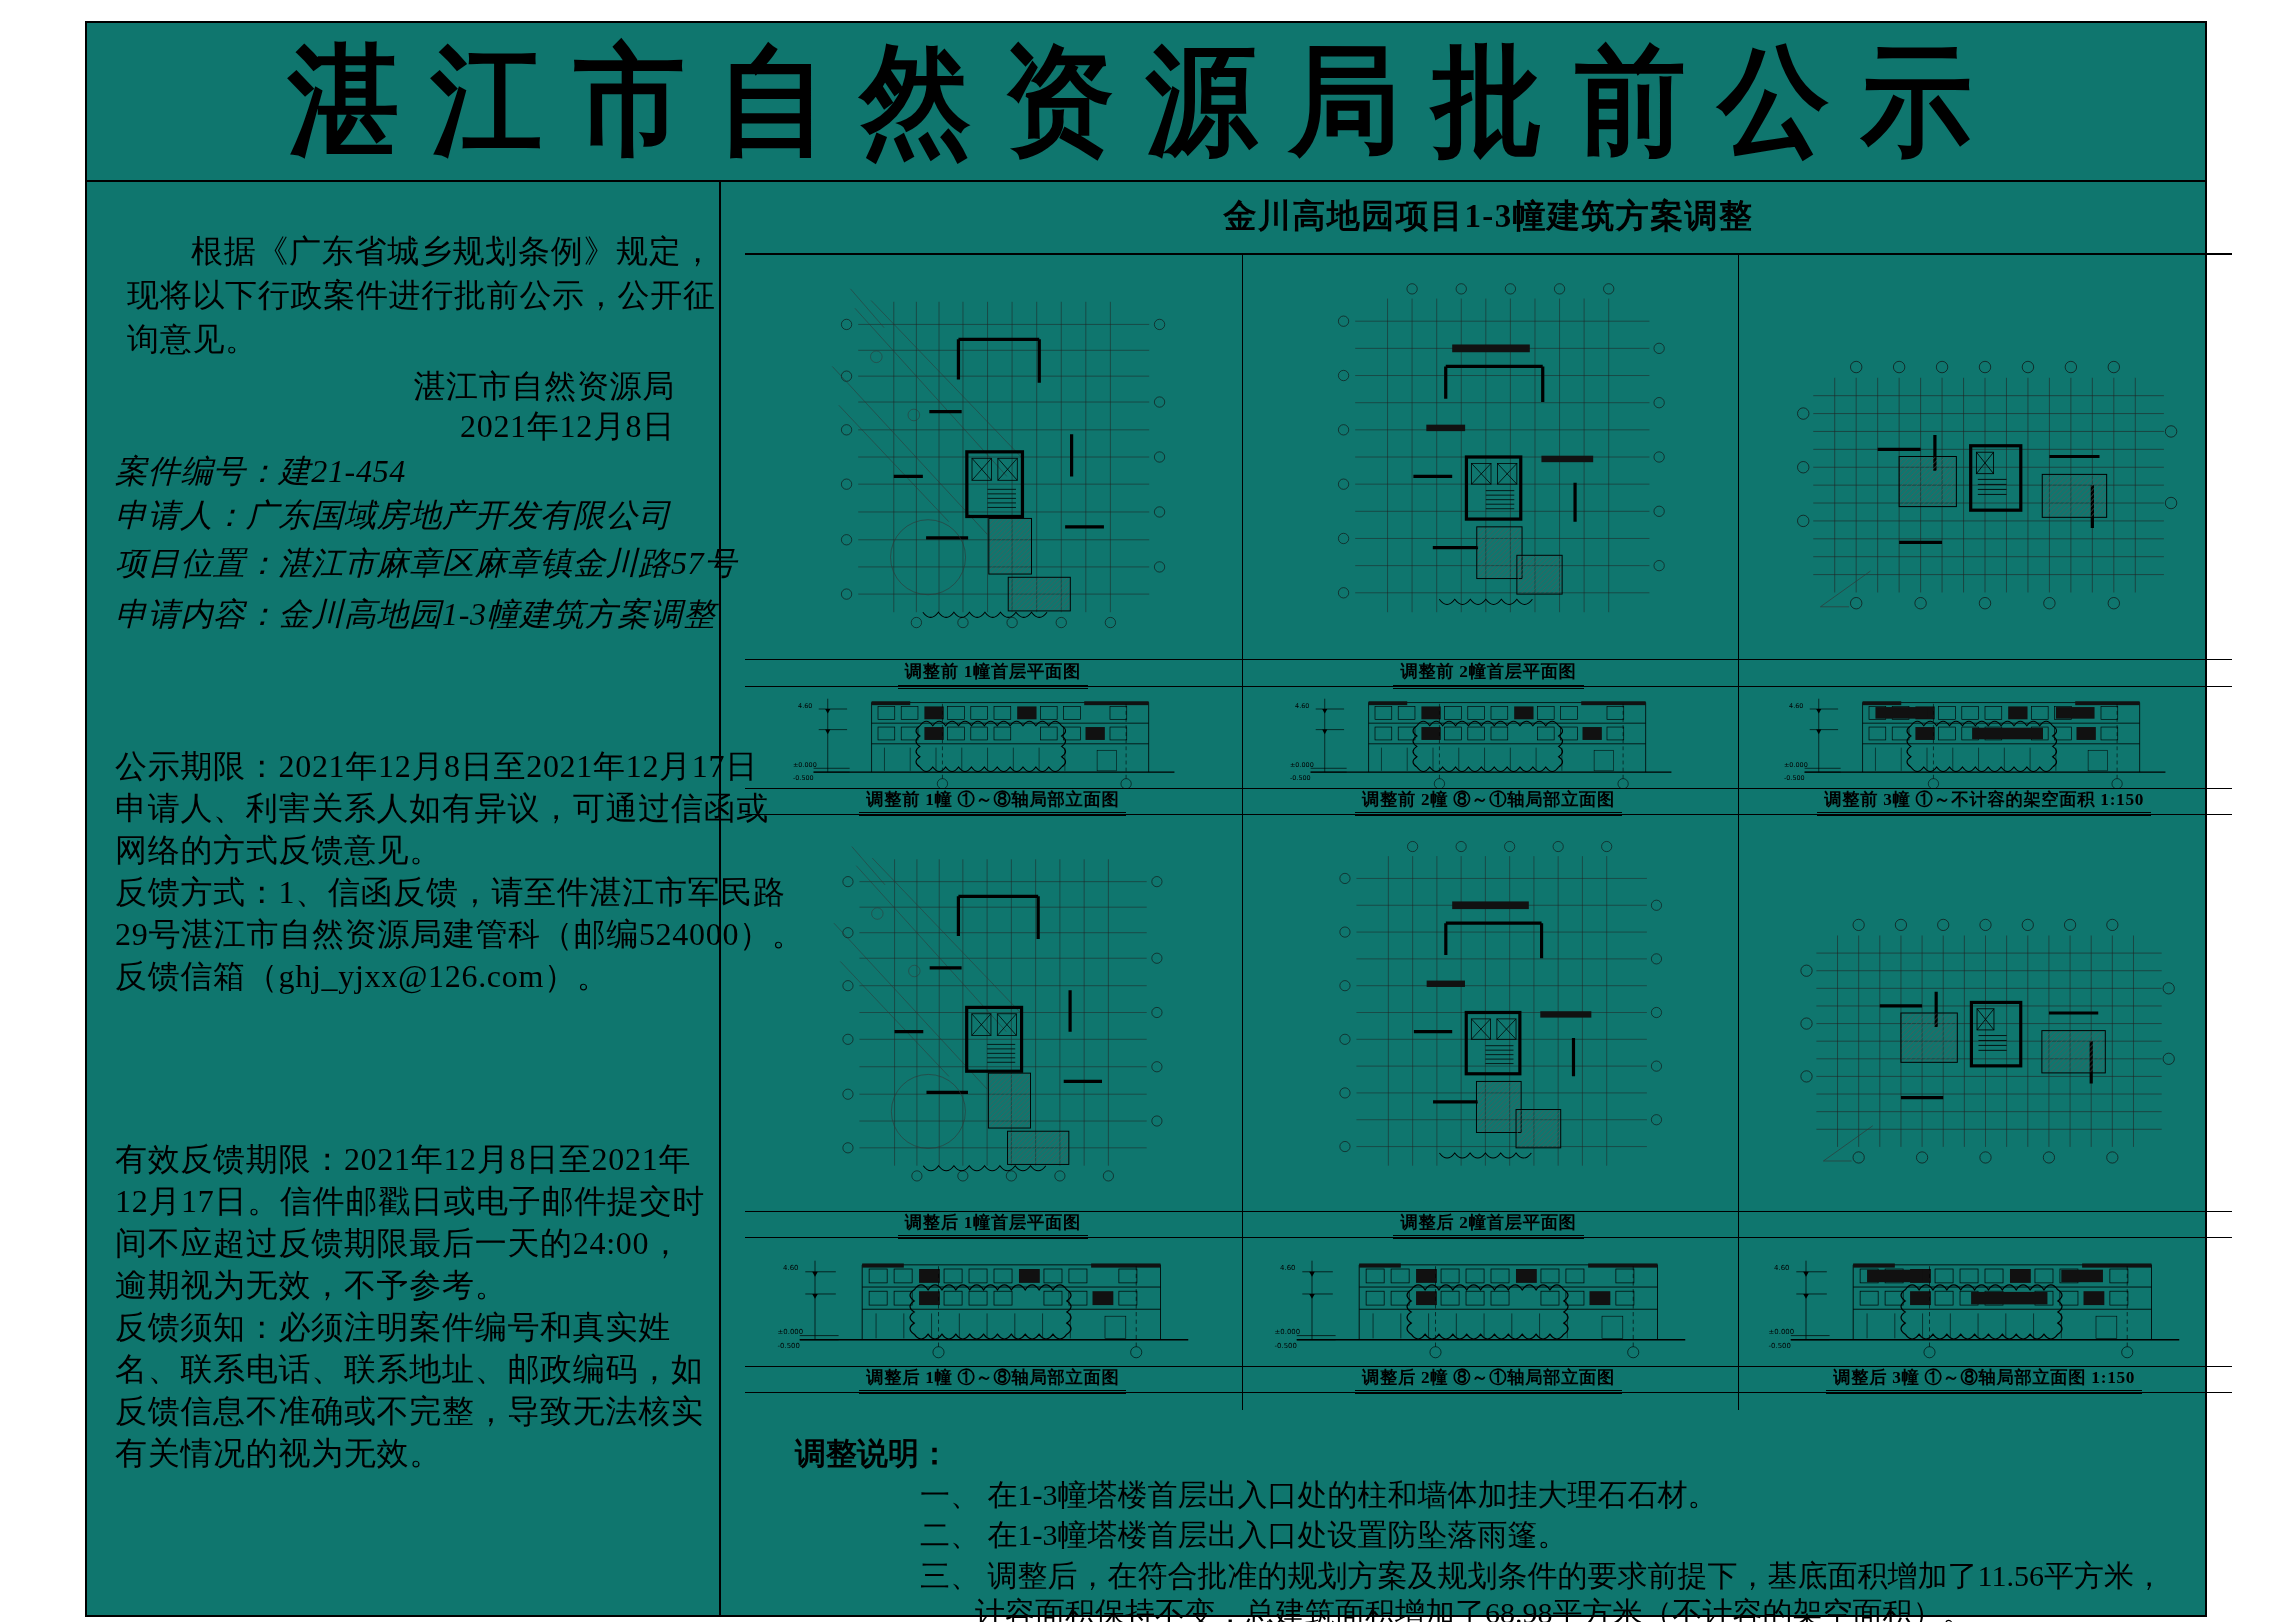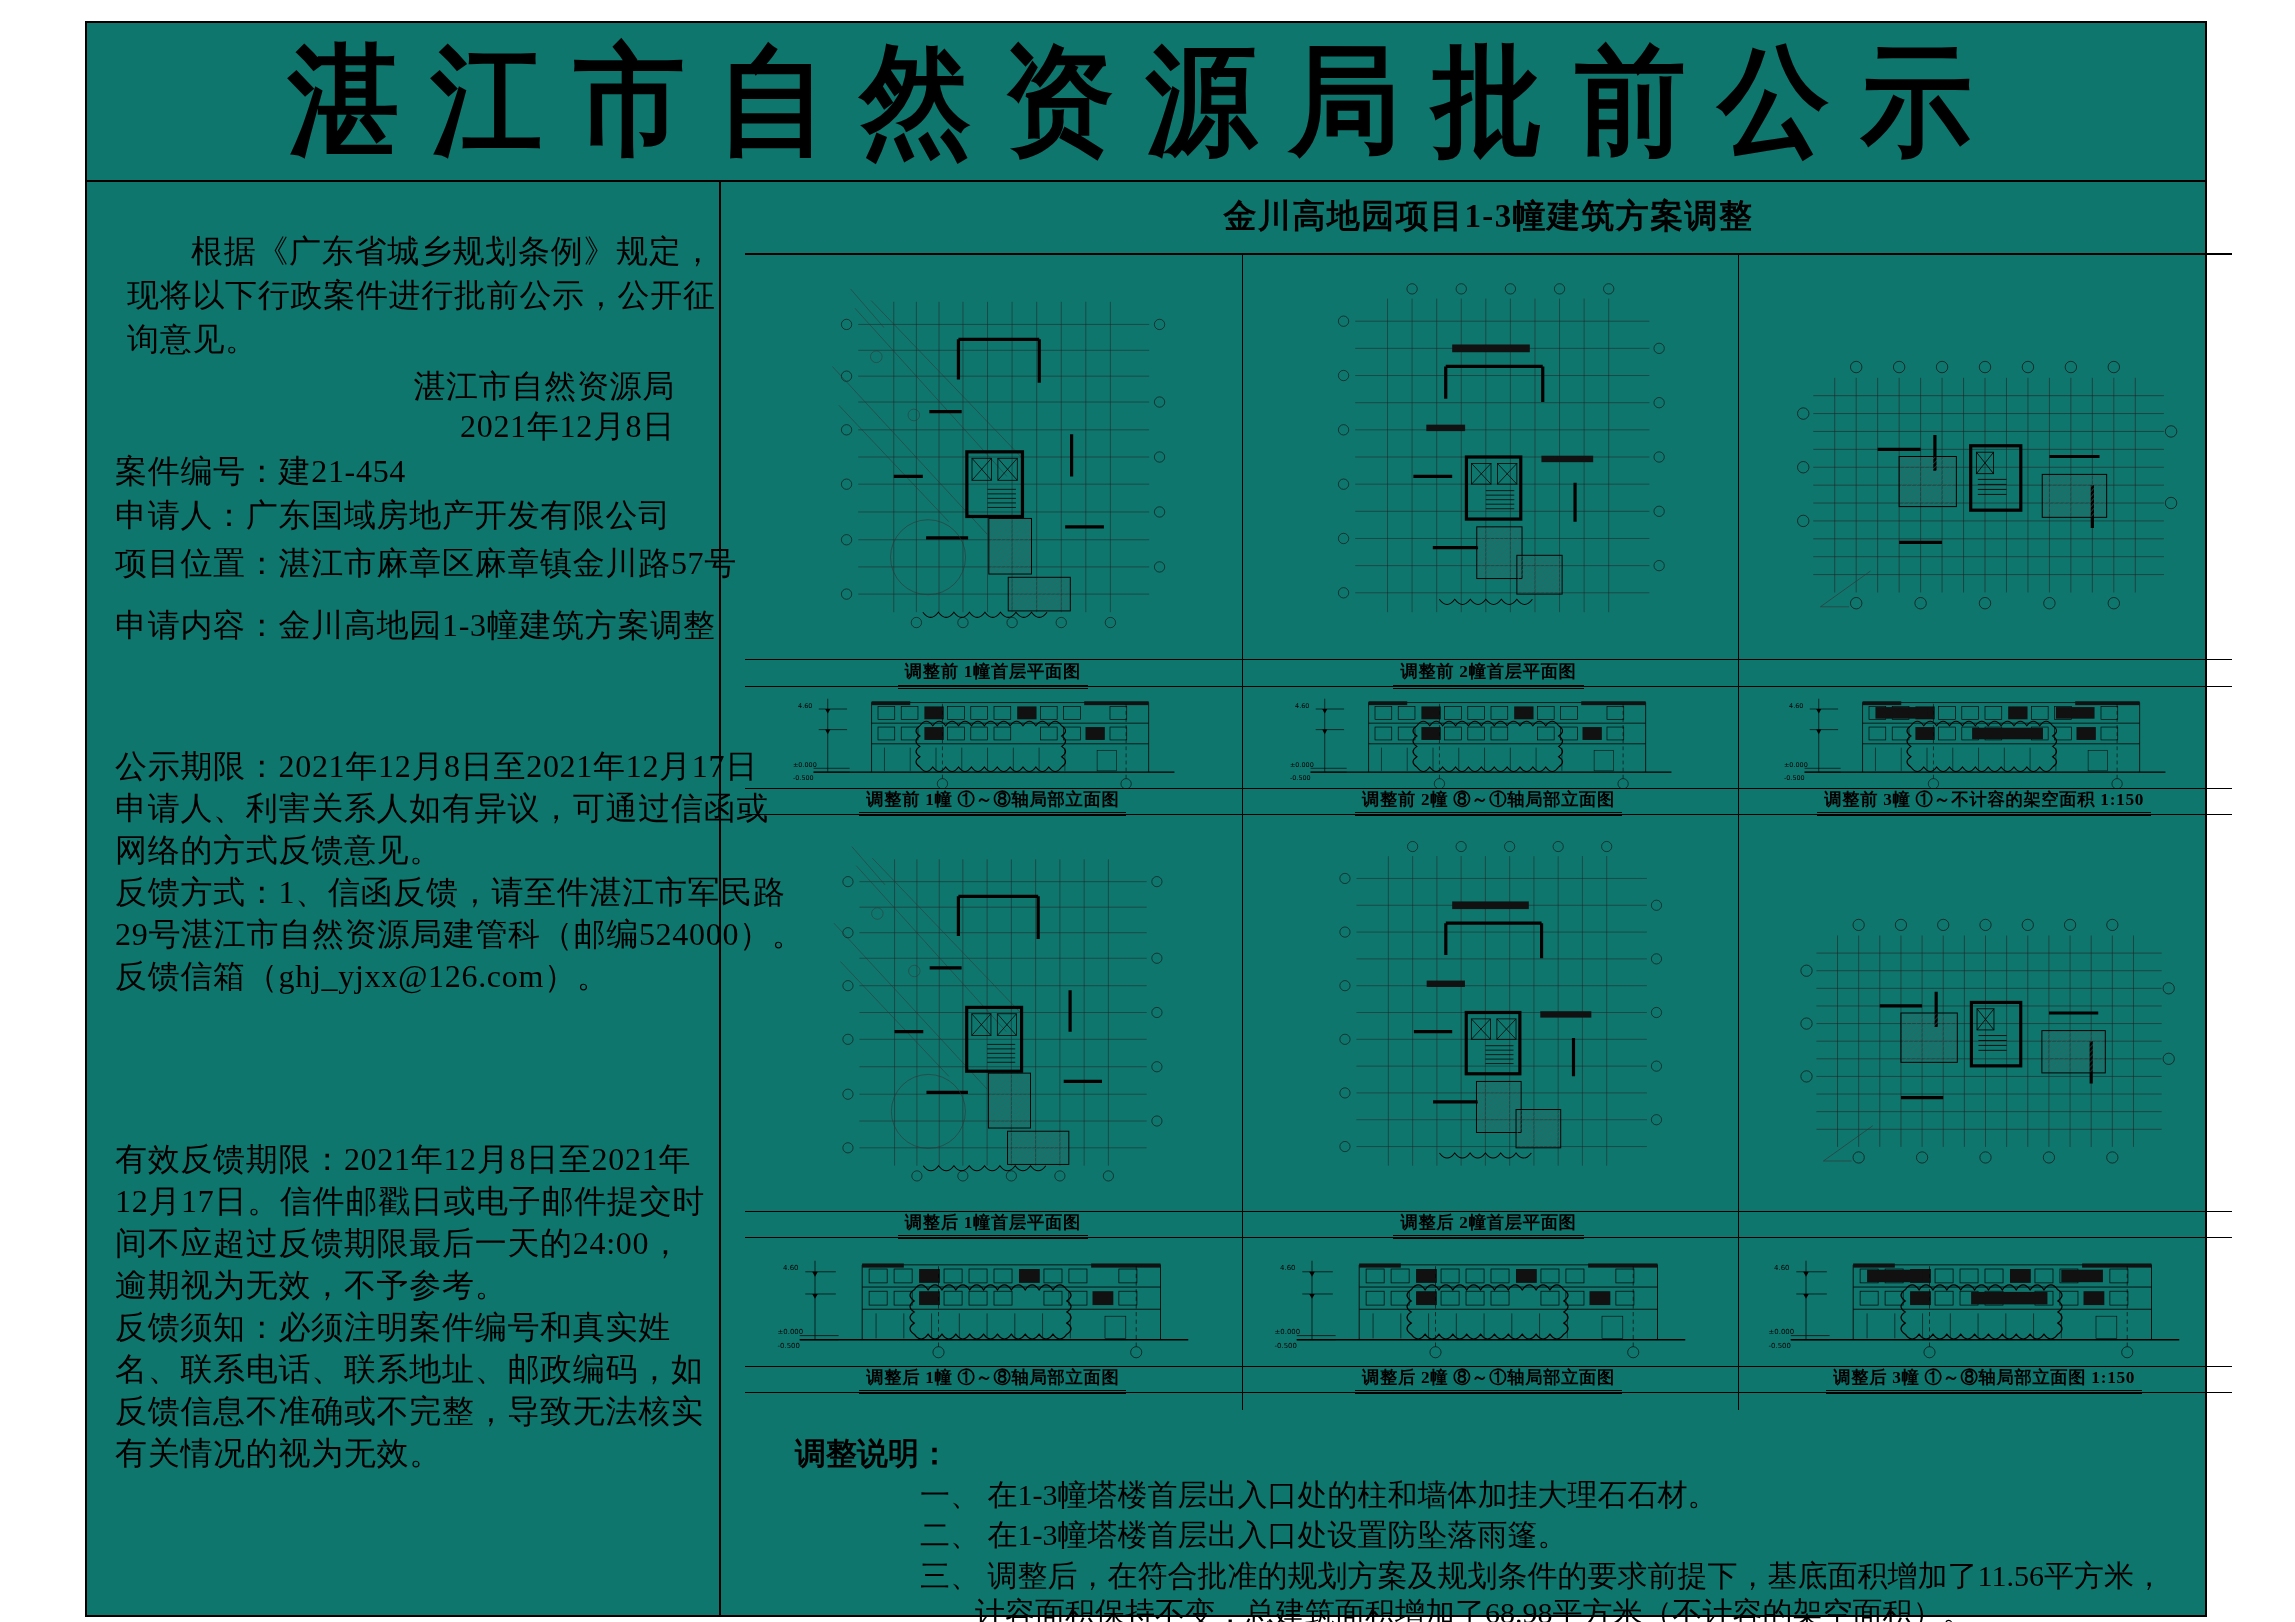--- a/index.html
+++ b/index.html
@@ -246,25 +246,25 @@
     <div class="lcol">
       <div class="blk" style="left:40px;top:49px;">
         <p class="indent1">根据《广东省城乡规划条例》规定，</p>
         <p>现将以下行政案件进行批前公示，公开征</p>
         <p>询意见。</p>
       </div>
       <div class="blk" style="left:40px;top:186px;width:548px;text-align:right;line-height:40px;">
         <p>湛江市自然资源局</p>
         <p>2021年12月8日</p>
       </div>
-      <div class="blk" style="left:28px;top:269px;line-height:44px;">
+      <div class="blk" style="left:28px;top:269px;line-height:44px;font-style:italic;">
         <p>案件编号：建21-454</p>
         <p>申请人：广东国域房地产开发有限公司</p>
         <p style="margin-top:4.2px;">项目位置：湛江市麻章区麻章镇金川路57号</p>
-        <p style="margin-top:18px;">申请内容：金川高地园1-3幢建筑方案调整</p>
+        <p style="margin-top:7px;">申请内容：金川高地园1-3幢建筑方案调整</p>
       </div>
       <div class="blk" style="left:28px;top:565px;line-height:42px;">
         <p>公示期限：2021年12月8日至2021年12月17日</p>
         <p>申请人、利害关系人如有异议，可通过信函或</p>
         <p>网络的方式反馈意见。</p>
         <p>反馈方式：1、信函反馈，请至件湛江市军民路</p>
         <p>29号湛江市自然资源局建管科（邮编524000）。</p>
         <p>反馈信箱（ghj_yjxx@126.com）。</p>
       </div>
       <div class="blk" style="left:28px;top:958px;line-height:42px;">

